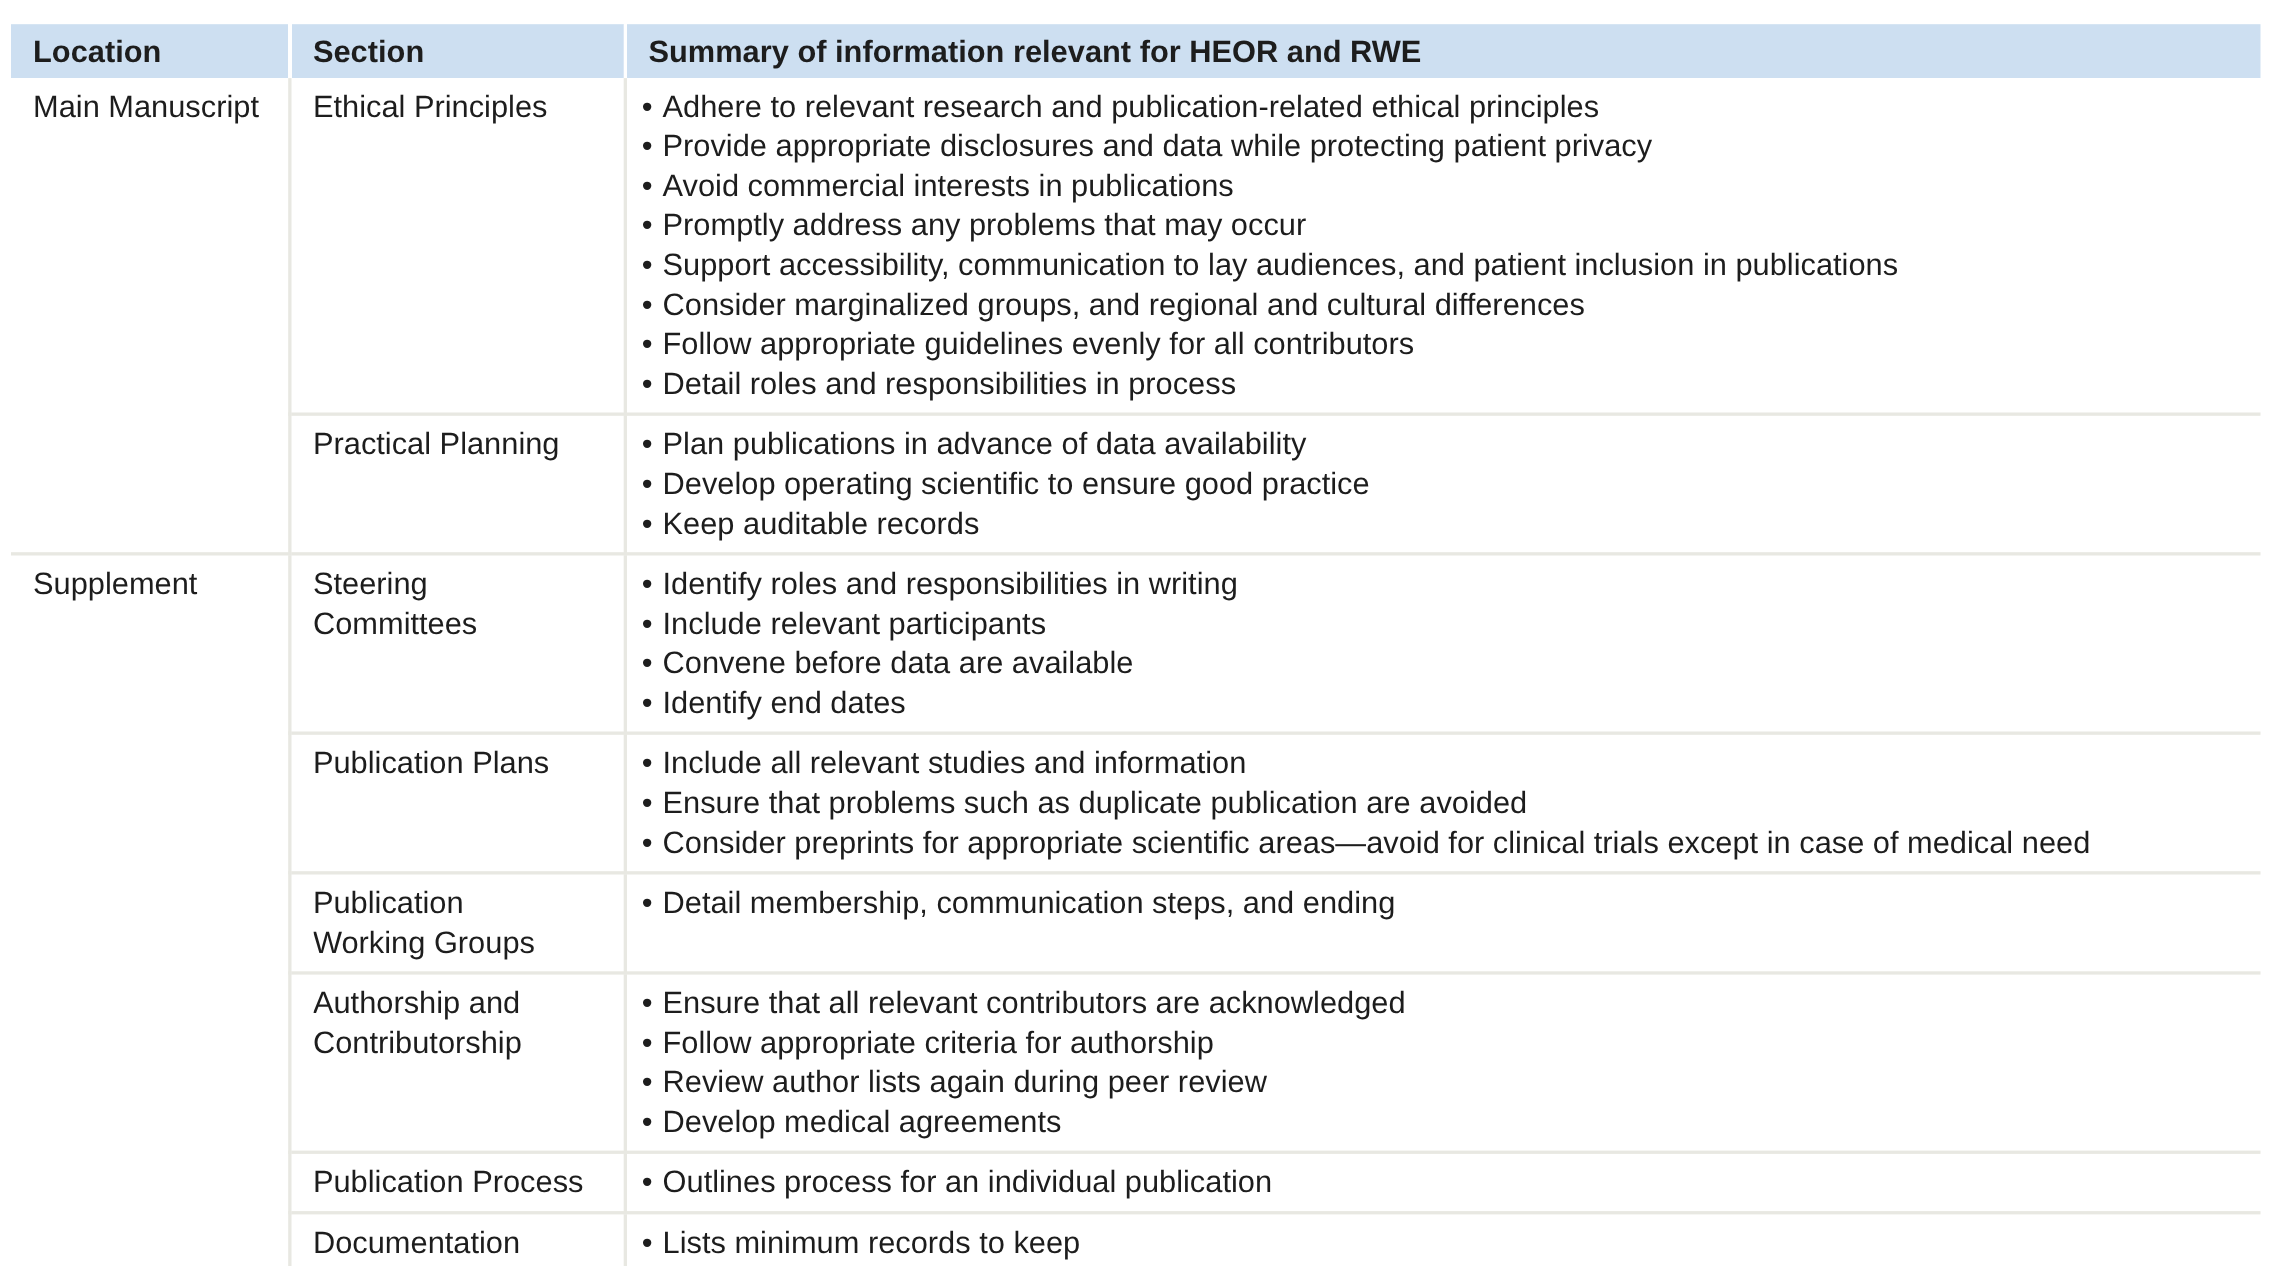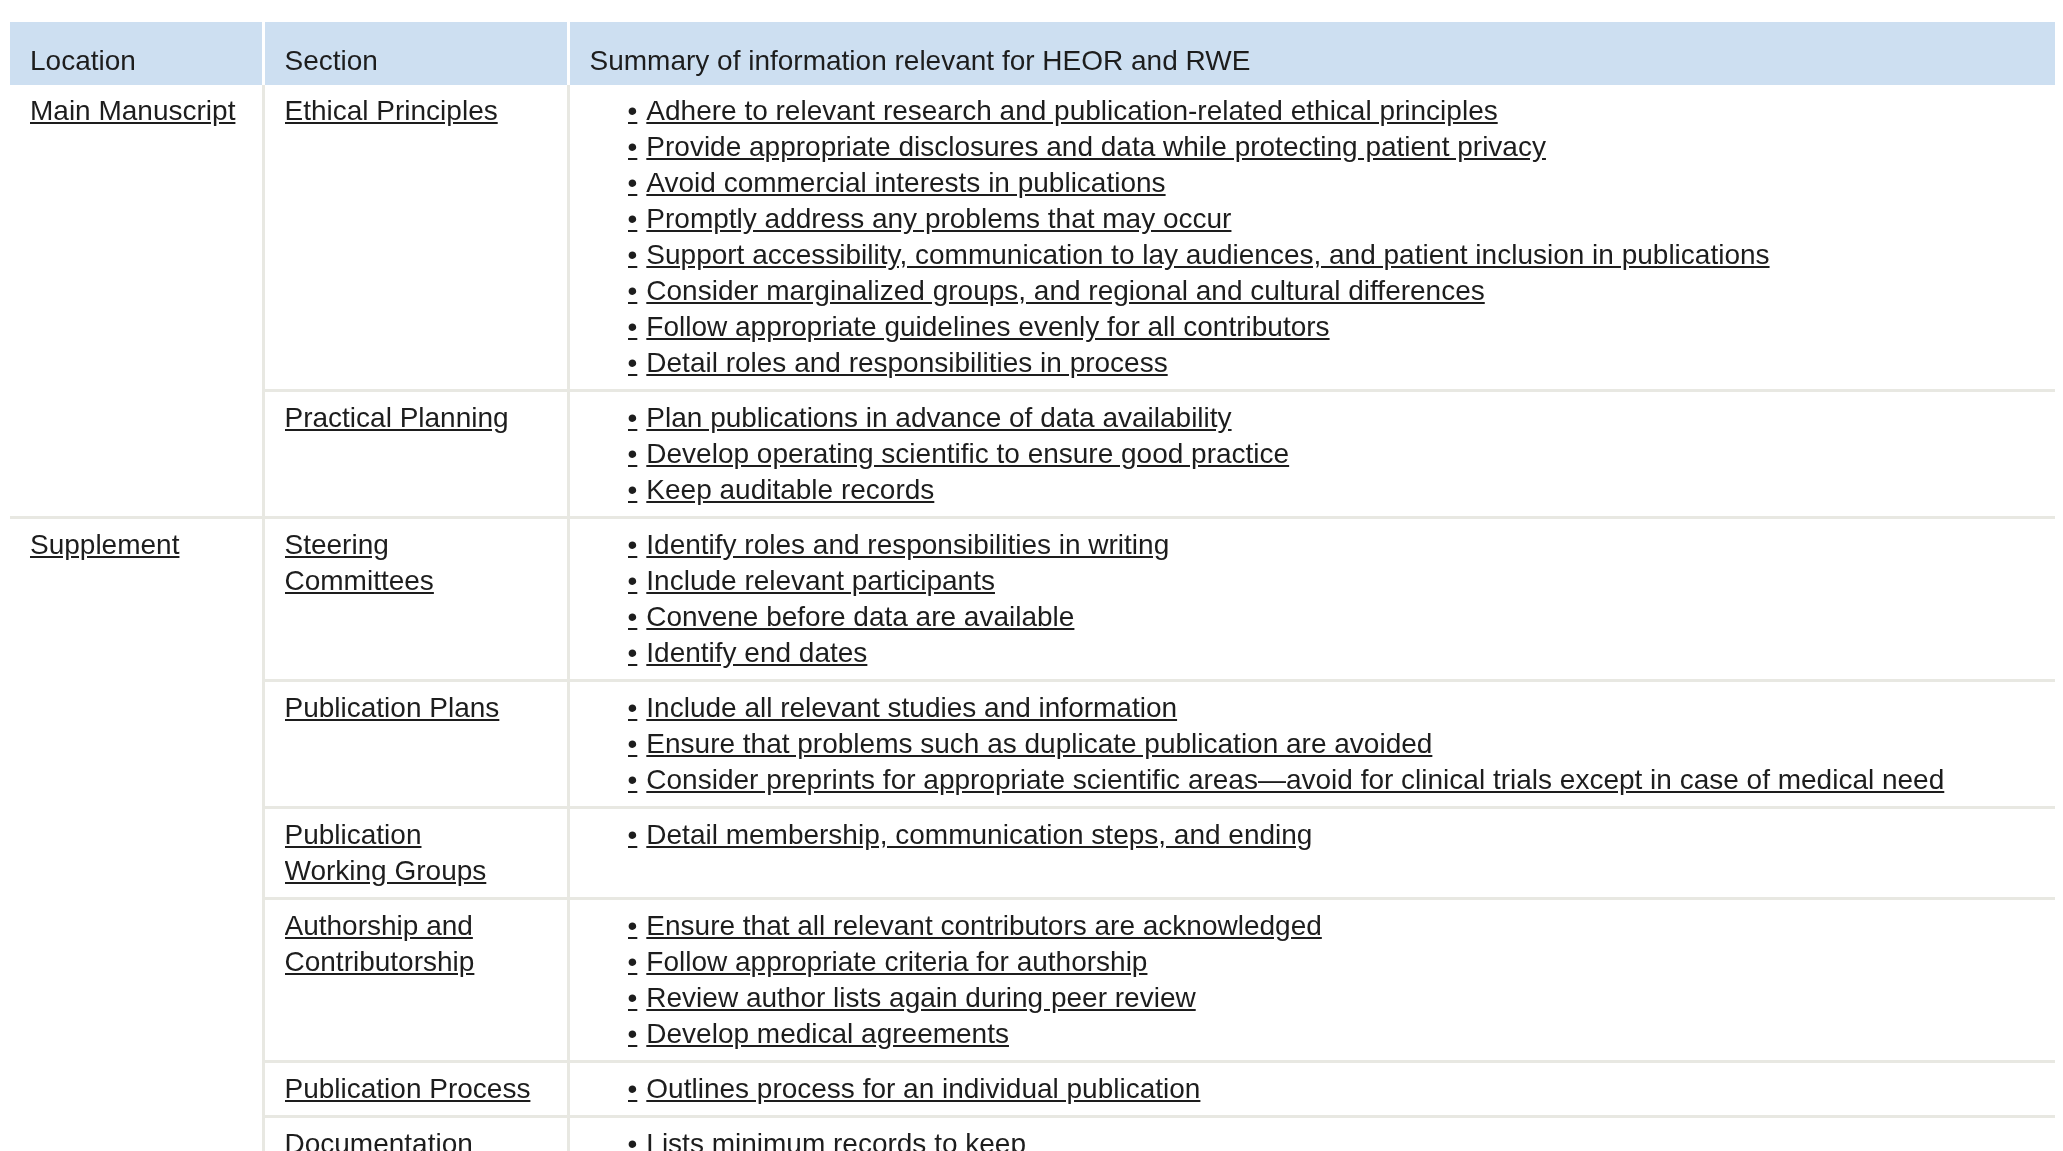--- a/index.html
+++ b/index.html
@@ -28,41 +28,40 @@
     border-bottom: 4px solid var(--bottom-border);
     font-size: 28px;
     line-height: 36px;
   }
   col.col-location { width: 253px; }
   col.col-section  { width: 305px; }
 
   thead th {
     background: var(--header-bg);
     text-align: left;
-    font-weight: normal;
+    font-weight: bold;
     font-size: 28px;
-    padding: 21px 10px 6px 20px;
+    padding: 7px 10px 6px 20px;
     border-right: 3px solid var(--header-gap);
     vertical-align: middle;
     white-space: nowrap;
     overflow: hidden;
   }
   thead th:last-child { border-right: none; }
 
   tbody td {
     vertical-align: top;
     border-right: 3px solid var(--border);
     border-bottom: 3px solid var(--border);
     padding: 8px 10px 8px 20px;
-    text-decoration: underline;
   }
   tbody td:last-child { border-right: none; }
   tbody td.cell-summary { padding-left: 14px; }
 
-  .bullet-line { white-space: nowrap; overflow: hidden; margin-left: 44px; }
+  .bullet-line { white-space: nowrap; overflow: hidden; }
   .bullet-glyph { margin-right: 9px; }
   .section-line { white-space: nowrap; overflow: hidden; }
 </style>
 </head>
 <body>
 
 <table class="summary-table">
   <colgroup>
     <col class="col-location">
     <col class="col-section">

